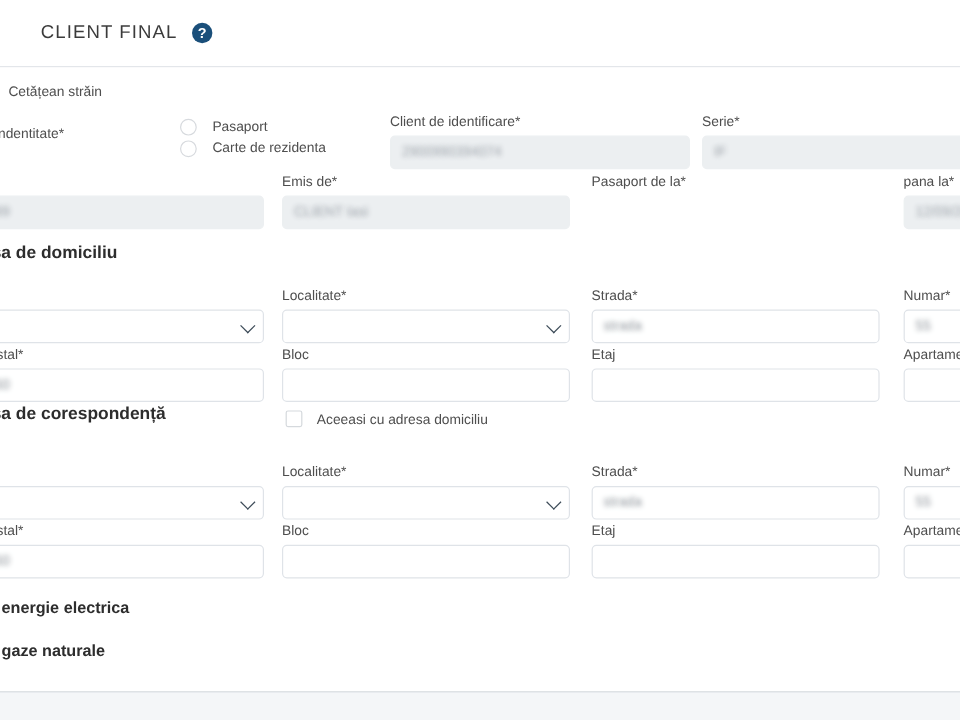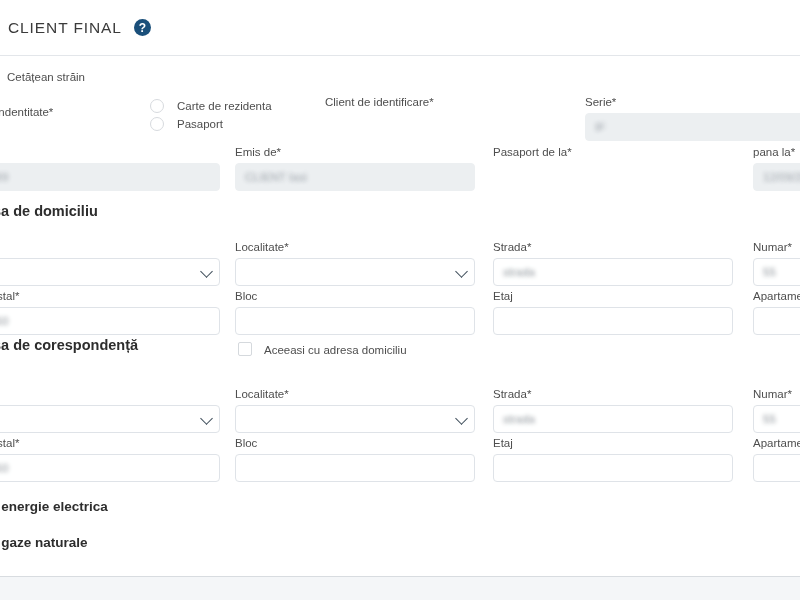--- a/index.html
+++ b/index.html
@@ -17,21 +17,21 @@
 
   
   .header {
     position: absolute;
     left: 0; top: 0; width: 800px; height: 56px;
     background: #ffffff;
     border-bottom: 1px solid #e3e6ea;
     display: flex; align-items: center;
   }
   .header-title {
-    margin-left: 8px;
+    margin-left: 34px;
     font-size: 15.5px;
     letter-spacing: .9px;
     color: #3b3b3b;
     font-weight: 400;
   }
   .help-icon {
     margin-left: 12px;
     width: 17px; height: 17px; border-radius: 50%;
     background: #1a4f7a;
     color: #ffffff;
@@ -164,30 +164,31 @@
 
   <div class="form">
 
     <div class="plain-label" style="left:72px; top:15px;">Cetățean străin</div>
 
     <div class="plain-label" style="left:25px; top:50px;">Act de indentitate*</div>
 
     <div class="radio-group" style="left:215px; top:41px;">
       <div class="radio-opt">
         <span class="radio-dot"></span>
-        <span class="radio-label">Carte de rezidenta</span>
+        <span class="radio-label">Pasaport</span>
       </div>
       <div class="radio-opt">
         <span class="radio-dot"></span>
-        <span class="radio-label">Pasaport</span>
+        <span class="radio-label">Carte de rezidenta</span>
       </div>
     </div>
 
     <div class="field" style="left:390px; top:40px; width:250px;">
       <span class="flabel">Client de identificare*</span>
+      <div class="finput disabled blur">2900990394074</div>
     </div>
 
     <div class="field" style="left:650px; top:40px; width:250px;">
       <span class="flabel">Serie*</span>
       <div class="finput disabled blur">IF</div>
     </div>
 
     <div class="field" style="left:25px; top:90px; width:260px;">
       <span class="flabel">Numar*</span>
       <div class="finput disabled blur">100999</div>

